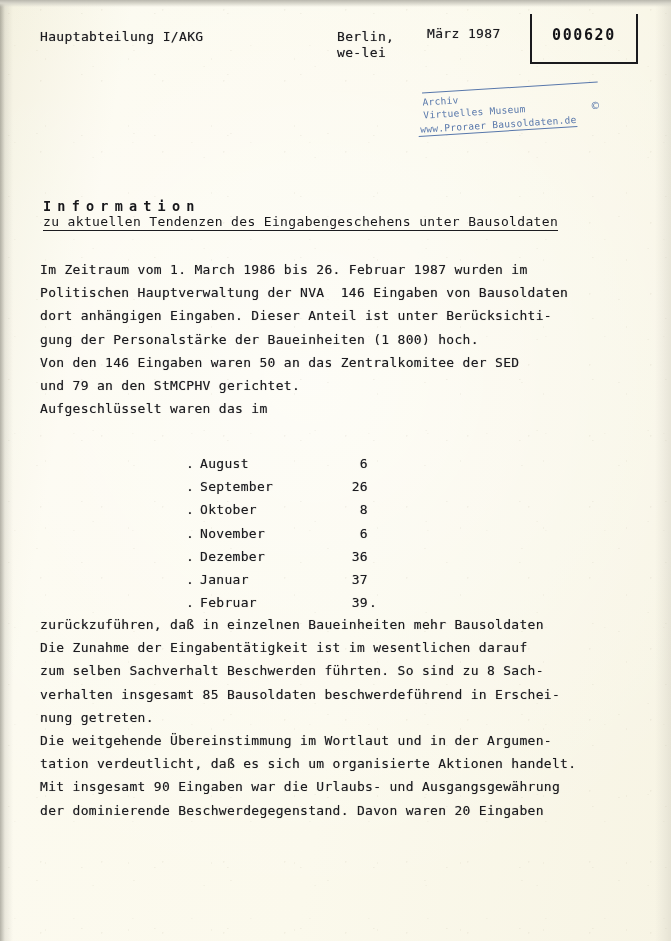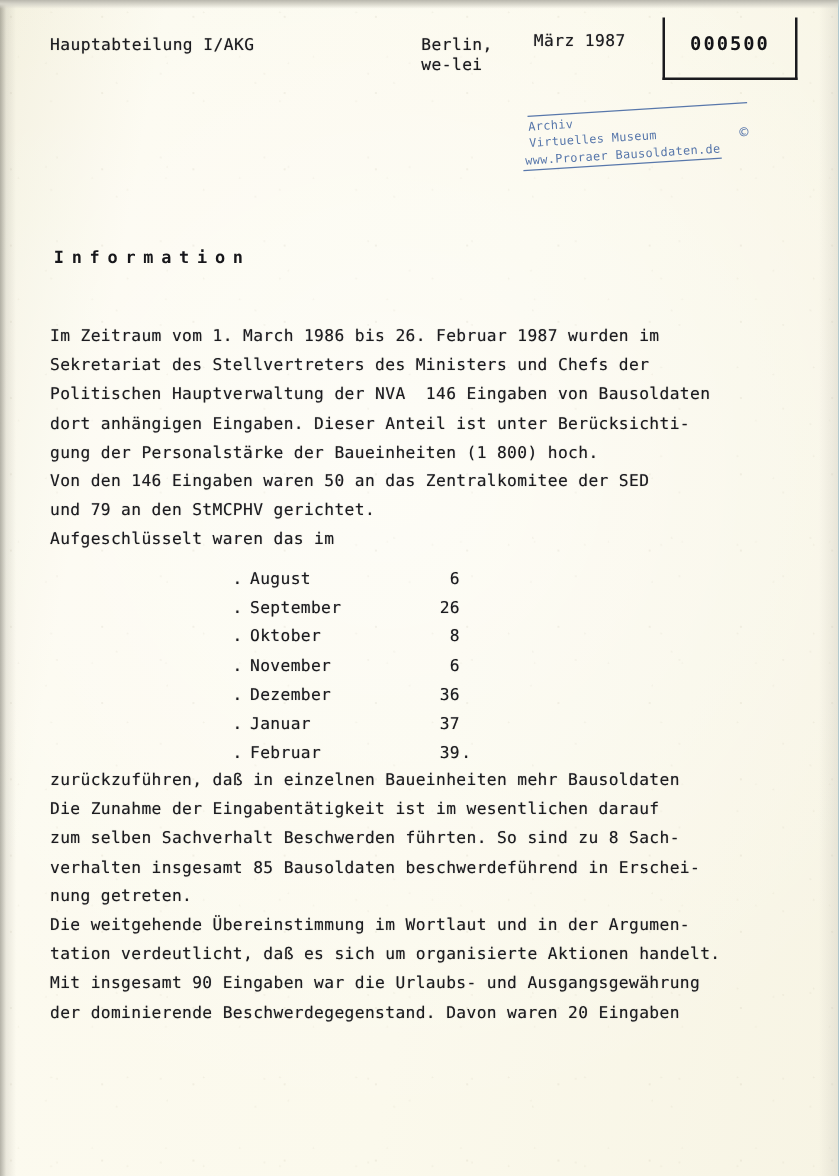--- a/index.html
+++ b/index.html
@@ -227,37 +227,37 @@
 
   <div class="tw" id="header-dept">Hauptabteilung I/AKG</div>
 
   <div class="tw" id="header-city">Berlin,</div>
 
   <div class="tw" id="header-clerk">we-lei</div>
 
   <div class="tw" id="header-date">März 1987</div>
 
   <div id="pagenum-box">
-    <div id="pagenum-value">000500</div>
+    <div id="pagenum-value">000620</div>
   </div>
 
   <div id="archive-stamp">
     <div class="rule-top"></div>
     <div class="stamp-line">Archiv</div>
     <div class="stamp-line">Virtuelles Museum</div>
     <div><span class="stamp-url">www.Proraer Bausoldaten.de</span></div>
     <div class="copyright-mark">©</div>
   </div>
 
   <div id="doc-title">Information</div>
 
+  <div id="doc-subtitle">zu aktuellen Tendenzen des Eingabengeschehens unter Bausoldaten</div>
 
   <div id="body-block">
       <div class="line">Im Zeitraum vom 1. March 1986 bis 26. Februar 1987 wurden im</div>
-      <div class="line">Sekretariat des Stellvertreters des Ministers und Chefs der</div>
       <div class="line">Politischen Hauptverwaltung der NVA  146 Eingaben von Bausoldaten</div>
       <div class="line">dort anhängigen Eingaben. Dieser Anteil ist unter Berücksichti-</div>
       <div class="line">gung der Personalstärke der Baueinheiten (1 800) hoch.</div>
       <div class="line">Von den 146 Eingaben waren 50 an das Zentralkomitee der SED</div>
       <div class="line">und 79 an den StMCPHV gerichtet.</div>
       <div class="line">Aufgeschlüsselt waren das im</div>
     </div>
 
   <div id="month-list">
       <div class="row">

